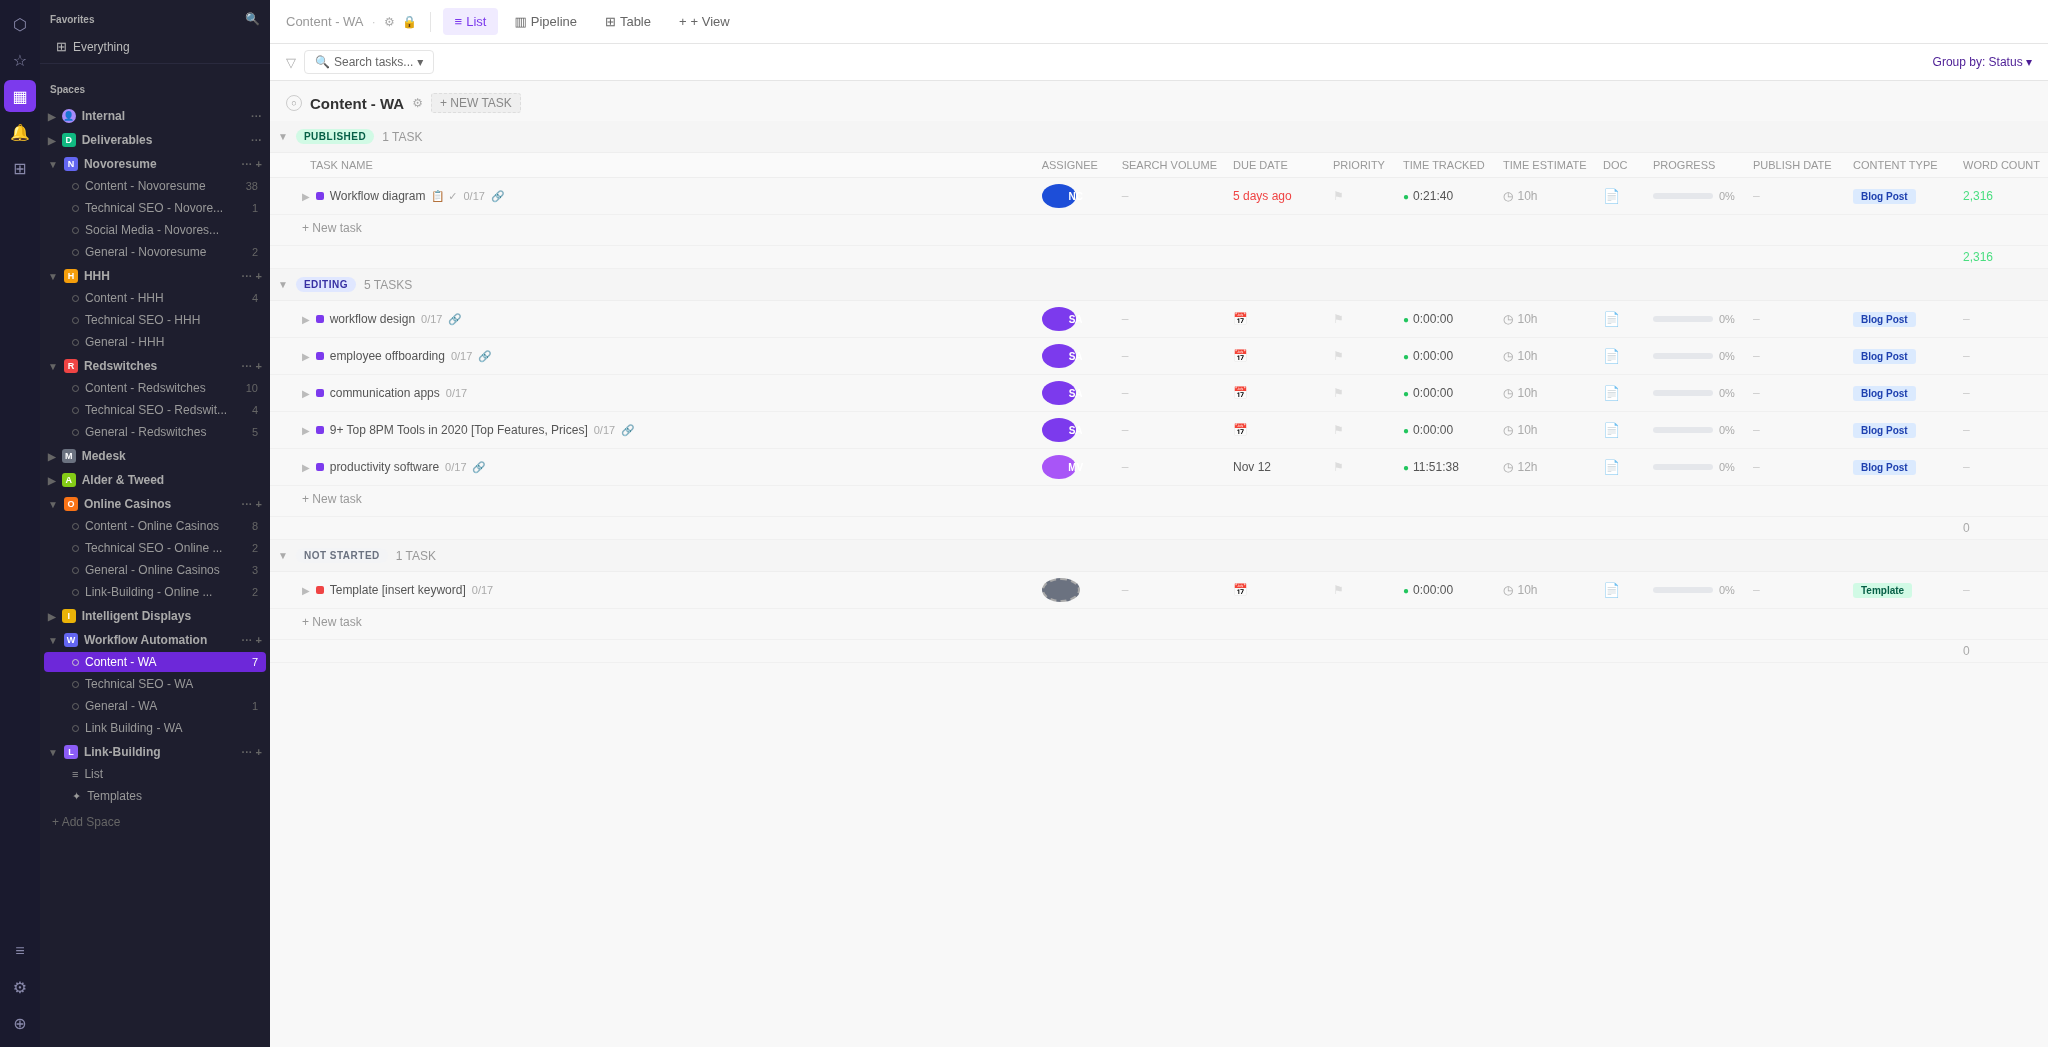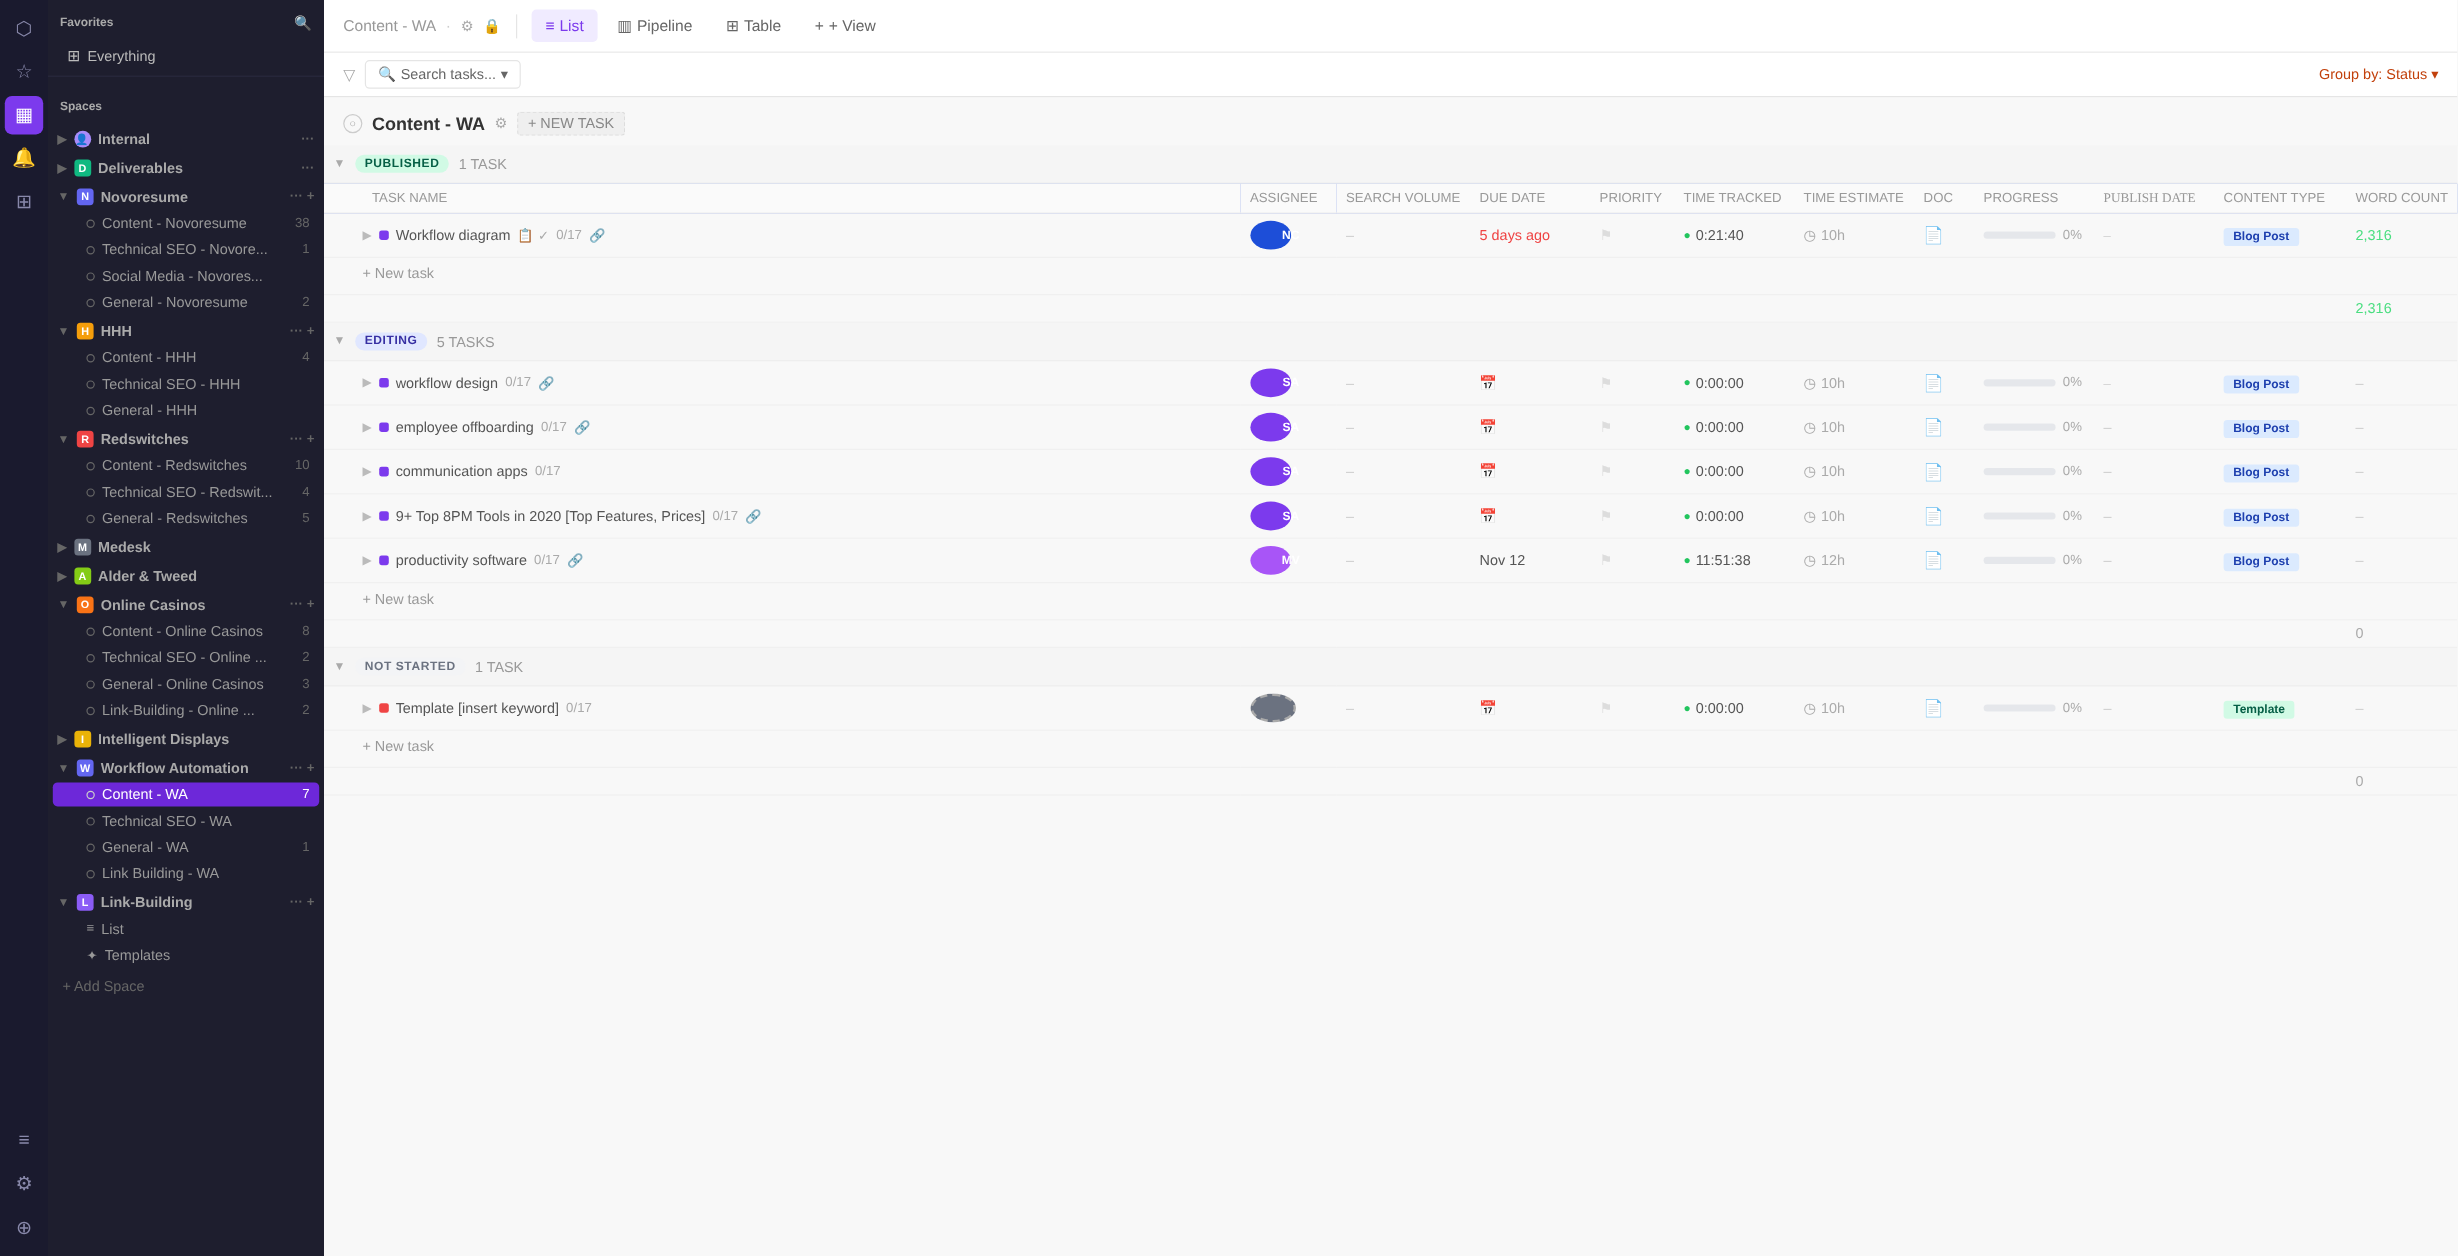--- a/index.html
+++ b/index.html
@@ -128,21 +128,21 @@
       border: 1px solid #e5e5e5;
       background: white;
       border-radius: 4px;
       cursor: pointer;
       color: #666;
       font-size: 12px;
     }
     .group-by {
       margin-left: auto;
       font-size: 12px;
-      color: #c2410c;
+      color: #4c1d95;
     }
 
     
     .content-area {
       flex: 1;
       overflow-y: auto;
       padding: 0;
     }
 
     
@@ -238,21 +238,21 @@
 
     .col-task-name { min-width: 320px; }
     .col-assignee { width: 80px; }
     .col-search-vol { width: 100px; }
     .col-due { width: 100px; }
     .col-priority { width: 70px; }
     .col-time-tracked { width: 100px; }
     .col-time-est { width: 100px; }
     .col-doc { width: 50px; }
     .col-progress { width: 100px; }
-    .col-publish { width: 100px; font-family: Liberation Serif, serif; }
+    .col-publish { width: 100px; }
     .col-content-type { width: 110px; }
     .col-word-count { width: 90px; }
     .flag-icon { color: #ddd; font-size: 12px; }
 
     .doc-icon { color: #aaa; font-size: 14px; }
 
     .dash { color: #ccc; }
 
     .word-count { color: #4ade80; font-size: 12px; }
 

